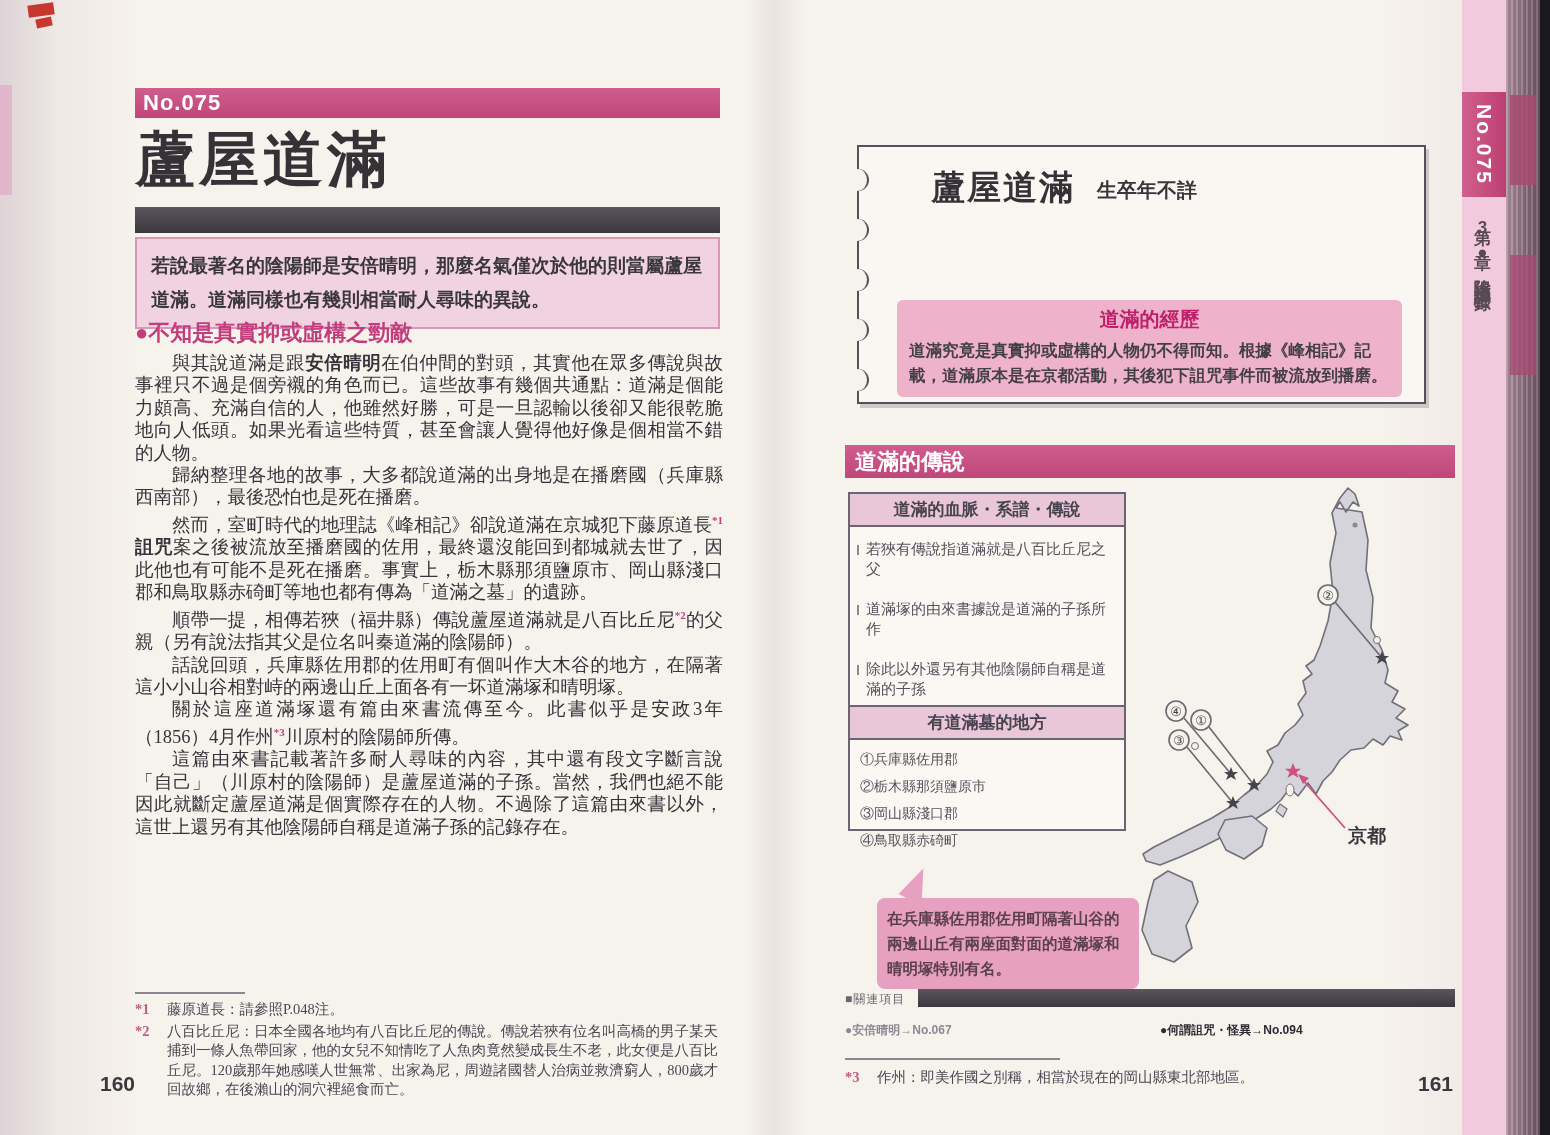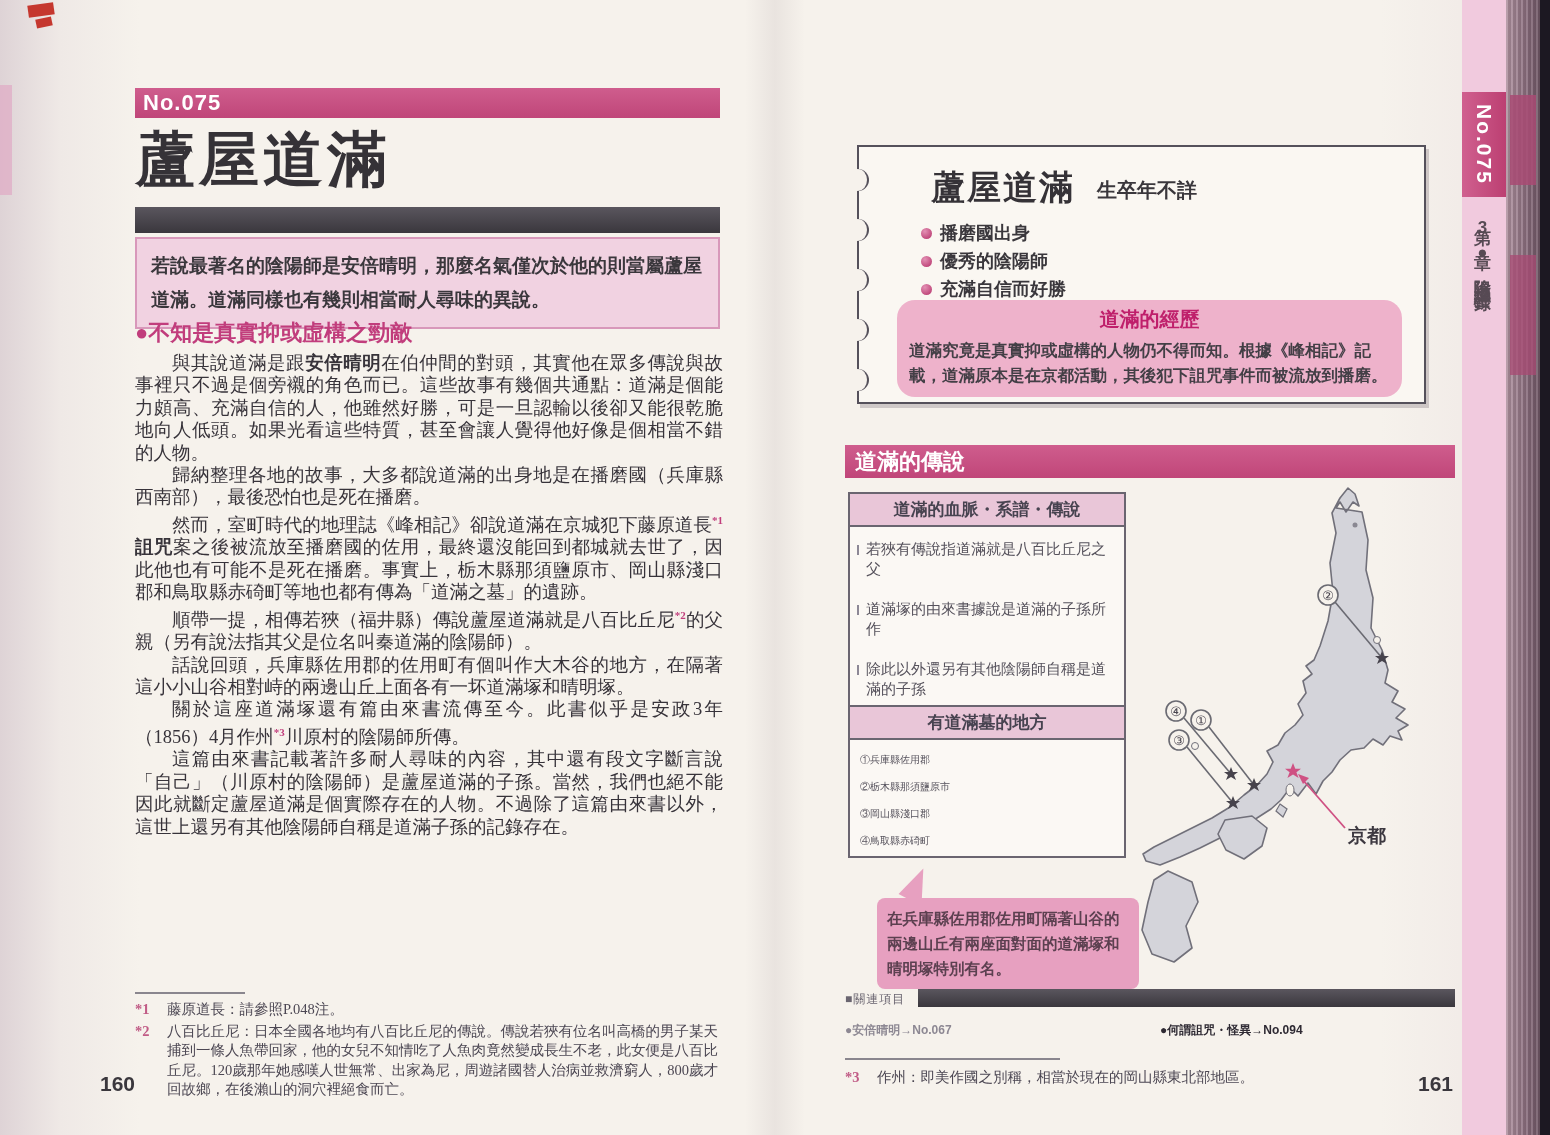--- a/index.html
+++ b/index.html
@@ -29,29 +29,29 @@
   .rule{background:#8a868e;height:2px;}
   
   .sec-bar{width:610px;height:33px;line-height:33px;font-size:22px;padding-left:10px;box-sizing:border-box;}
   .ticket{width:565px;height:255px;background:#faf7f2;border:2px solid #55515b;box-shadow:3px 4px 0 rgba(90,80,90,.25);}
   .notch{width:22px;height:22px;border-radius:50%;background:#f6f2ec;border-right:2px solid #55515b;box-sizing:border-box;}
   .card-name{font-size:34px;font-weight:bold;color:#353237;letter-spacing:2px;}
   .card-dates{font-size:20px;font-weight:bold;color:#3a373c;}
   .trait{font-size:18px;line-height:28px;color:#3a373c;font-weight:bold;}
   .dot{display:inline-block;width:11px;height:11px;border-radius:50%;
        background:radial-gradient(circle at 35% 30%,#e390b4,#b42f68);margin-right:8px;}
-  .bio-box{width:505px;box-sizing:border-box;background:#eeb2cb;border-radius:18px;padding:6px 12px 9px;}
+  .bio-box{width:505px;box-sizing:border-box;background:#eeb2cb;border-radius:6px;padding:6px 12px 9px;}
   .bio-title{color:#bf1f6b;font-weight:bold;font-size:20px;text-align:center;margin-bottom:5px;}
   .bio-text{font-size:16.5px;line-height:25px;color:#433f46;font-weight:bold;}
   .info-box{width:278px;box-sizing:border-box;background:#fbf8f4;border:2px solid #6a6570;}
   .info-head{background:#e9c6d8;border-bottom:2px solid #6a6570;text-align:center;
              font-size:17px;font-weight:bold;color:#474350;padding:4px 0;}
   .info-item{font-size:15px;line-height:20px;color:#56525c;padding:0 8px 0 16px;position:relative;}
   .info-item:before{content:"";position:absolute;left:7px;top:6px;width:2px;height:10px;background:#8d8896;}
-  .grave-item{font-size:10px;line-height:27px;color:#56525c;padding-left:10px;}
+  .grave-item{font-size:14px;line-height:27px;color:#56525c;padding-left:10px;}
   .callout{width:262px;box-sizing:border-box;background:#e7a0c0;border-radius:8px;
            padding:8px 10px;font-size:15.5px;line-height:25px;color:#5c4050;font-weight:bold;}
   .callout-tail{width:0;height:0;border-left:10px solid transparent;border-right:16px solid transparent;
                 border-bottom:34px solid #e7a0c0;transform:rotate(28deg);}
   .rel-label{font-size:12px;color:#6a6570;letter-spacing:1px;}
   .link{font-size:12px;font-weight:bold;}
   .link.faded{color:#8d8893;}
   .link.strong{color:#2e2a33;}
   
   .tab-strip{width:44px;height:1135px;background:#f1cade;}
@@ -109,26 +109,20 @@
       <span>八百比丘尼：日本全國各地均有八百比丘尼的傳說。傳說若狹有位名叫高橋的男子某天捕到一條人魚帶回家，他的女兒不知情吃了人魚肉竟然變成長生不老，此女便是八百比丘尼。120歲那年她感嘆人世無常、出家為尼，周遊諸國替人治病並救濟窮人，800歲才回故鄉，在後瀨山的洞穴裡絕食而亡。</span>
     </div>
   </div>
 
   <div class="abs page-num" style="left:100px;top:1072px;">160</div>
 
 
   <div class="abs ticket" style="left:857px;top:145px;">
     <div class="abs card-name" style="left:72px;top:18px;">蘆屋道滿</div>
     <div class="abs card-dates" style="left:238px;top:30px;">生卒年不詳</div>
-    <div class="abs" style="left:62px;top:72px;">
-      <div class="trait"><span class="dot"></span><span>播磨國出身</span></div>
-      <div class="trait"><span class="dot"></span><span>優秀的陰陽師</span></div>
-      <div class="trait"><span class="dot"></span><span>充滿自信而好勝</span></div>
-      <div class="trait"><span class="dot"></span><span>認輸以後也很乾脆</span></div>
-    </div>
     <div class="abs bio-box" style="left:38px;top:153px;">
       <div class="bio-title">道滿的經歷</div>
       <div class="bio-text">道滿究竟是真實抑或虛構的人物仍不得而知。根據《峰相記》記載，道滿原本是在京都活動，其後犯下詛咒事件而被流放到播磨。</div>
     </div>
 
     <div class="abs notch" style="left:-12px;top:22px;"></div>
     <div class="abs notch" style="left:-12px;top:72px;"></div>
     <div class="abs notch" style="left:-12px;top:122px;"></div>
     <div class="abs notch" style="left:-12px;top:172px;"></div>
     <div class="abs notch" style="left:-12px;top:222px;"></div>
@@ -136,21 +130,21 @@
 
   <div class="abs pink-bar sec-bar" style="left:845px;top:445px;">道滿的傳說</div>
 
   <div class="abs info-box" style="left:848px;top:492px;height:216px;">
     <div class="info-head">道滿的血脈・系譜・傳說</div>
     <div class="info-item" style="margin-top:12px;">若狹有傳說指道滿就是八百比丘尼之父</div>
     <div class="info-item" style="margin-top:20px;">道滿塚的由來書據說是道滿的子孫所作</div>
     <div class="info-item" style="margin-top:20px;">除此以外還另有其他陰陽師自稱是道滿的子孫</div>
   </div>
 
-  <div class="abs info-box" style="left:848px;top:705px;height:153px;">
+  <div class="abs info-box" style="left:848px;top:705px;height:126px;">
     <div class="info-head">有道滿墓的地方</div>
     <div style="padding-top:6px;">
       <div class="grave-item">①兵庫縣佐用郡</div>
       <div class="grave-item">②栃木縣那須鹽原市</div>
       <div class="grave-item">③岡山縣淺口郡</div>
       <div class="grave-item">④鳥取縣赤碕町</div>
     </div>
   </div>
 
   <div class="abs callout-tail" style="left:905px;top:868px;"></div>

